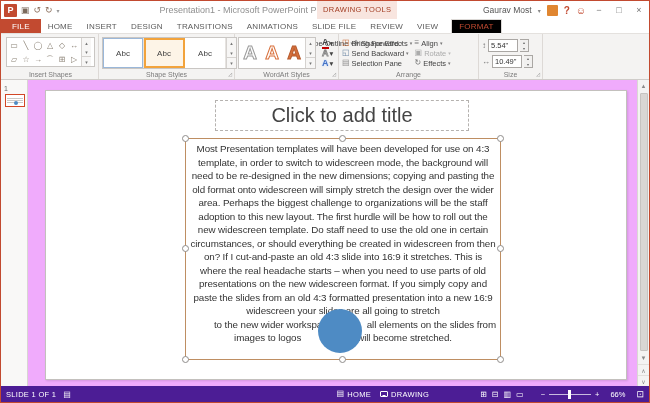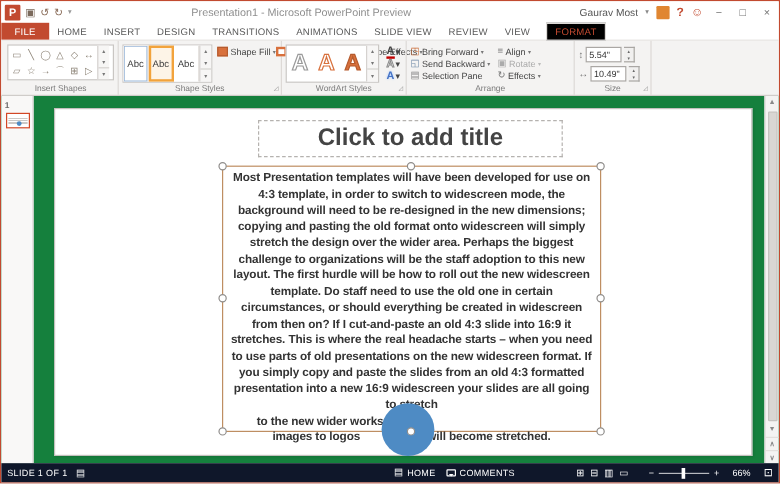--- a/index.html
+++ b/index.html
@@ -45,21 +45,21 @@
   .shapes-box { display:flex; height:30px; background:#fff; border:1px solid #c9c6c3; }
   .shapes-grid { display:grid; grid-template-columns:repeat(6,12px); grid-auto-rows:14px;
                  align-items:center; justify-items:center; font-size:8px; color:#8c8376; padding:0 1px; }
   .gal-scroll { width:10px; border-left:1px solid #d5d2cf; background:#f7f6f5; display:flex; flex-direction:column; }
   .gal-scroll span { flex:1; font-size:5px; color:#777; display:flex; align-items:center; justify-content:center; }
   .gal-scroll span.more { border-top:1px solid #d5d2cf; }
 
   
   .ss-wrap { display:flex; gap:4px; }
   .ss-presets { display:flex; background:#fff; border:1px solid #c9c6c3; height:32px; }
-  .preset { width:21px; display:flex; align-items:center; justify-content:center; font-size:8px;
+  .preset { width:41px; display:flex; align-items:center; justify-content:center; font-size:8px;
             color:#3f3f3f; border-right:1px solid #e6e3e0; background:#fff; }
   .preset.p1 { box-shadow:inset 0 0 0 1px #9ab7d9; }
   .preset.p2 { outline:2px solid #F2A33C; outline-offset:-2px; background:#fdf4e7; }
   .ss-buttons { display:flex; flex-direction:row; justify-content:space-between; padding:1px 0; }
   .rib-btn { display:flex; align-items:center; gap:2px; font-size:7.5px; color:#444; height:10px; white-space:nowrap; }
   .rib-btn .caret { font-size:5px; color:#777; }
   .ic-fill { width:9px; height:8px; background:#D8703C; border:1px solid #b55b2e; }
   .ic-outline { width:9px; height:8px; border:2px solid #D8703C; background:#fff; }
   .ic-effects { font-size:8px; color:#8a8a8a; line-height:1; }
 
@@ -90,21 +90,21 @@
   .size-col { display:flex; flex-direction:column; gap:3px; padding-top:2px; }
   .spin { display:flex; align-items:center; gap:2px; }
   .spin .szic { font-size:8px; color:#777; }
   .spin-val { width:30px; height:13px; background:#fff; border:1px solid #aaa7a4; font-size:7.5px;
               color:#333; display:flex; align-items:center; padding-left:2px; }
   .spin-arrows { display:flex; flex-direction:column; width:9px; height:13px; border:1px solid #aaa7a4;
                  border-left:none; background:#f1f0ef; }
   .spin-arrows span { flex:1; font-size:4px; color:#666; display:flex; align-items:center; justify-content:center; }
 
   
-  .workspace { position:absolute; top:79px; left:0; right:0; bottom:16px; background:#15803d;font-weight:bold; }
+  .workspace { position:absolute; top:79px; left:0; right:0; bottom:16px; background:#f0abfc; }
   .thumbs { position:absolute; left:0; top:0; bottom:0; width:27px; background:#f9f8f7; border-right:1px solid #d8d5d2; }
   .slide-number { font-size:7px; color:#6a6a6a; margin:5px 0 2px 3px; }
   .thumb { margin-left:4px; width:20px; height:13px; background:#fff; border:1px solid #D24726; position:relative; }
   .thumb-lines { position:absolute; left:1px; right:1px; top:3px; bottom:2px;
                  background:repeating-linear-gradient(#b9b6b3 0 1px, transparent 1px 2px); opacity:.75; }
   .thumb-dot { position:absolute; left:8px; bottom:1px; width:4px; height:4px; border-radius:50%; background:#4E8BC4; }
 
   .canvas { position:absolute; left:27px; top:0; right:12px; bottom:0; overflow:hidden; }
   .slide { position:absolute; left:17px; top:10px; width:582px; height:290px; background:#fff;
            border:1px solid #c3c0bd; box-shadow:1px 1px 2px rgba(0,0,0,.12); }
@@ -134,21 +134,21 @@
 
   
   .vscroll { position:absolute; right:0; top:0; bottom:0; width:12px; background:#f4f3f2;
              border-left:1px solid #dad7d4; display:flex; flex-direction:column; align-items:center; }
   .vscroll .arrow { height:12px; font-size:6px; color:#8a8a8a; display:flex; align-items:center; justify-content:center; width:100%; }
   .vthumb { width:8px; flex:1; margin:1px 0; background:#d9d6d3; border:1px solid #c6c3c0; border-radius:1px; }
   .pnbtn { height:11px; width:100%; font-size:6px; color:#8a8a8a; display:flex; align-items:center;
            justify-content:center; border-top:1px solid #e2dfdc; }
 
   
-  .statusbar { position:absolute; left:0; right:0; bottom:0; height:16px; background:#0f172a; color:#fff;
+  .statusbar { position:absolute; left:0; right:0; bottom:0; height:16px; background:#4c1d95; color:#fff;
                display:flex; align-items:center; padding:0 5px; font-size:7.5px; }
   .sb-slide { letter-spacing:.3px; margin-right:7px; white-space:nowrap; }
   .sb-flag { font-size:8px; opacity:.95; }
   .sb-right { margin-left:auto; display:flex; align-items:center; gap:9px; }
   .sb-btn { display:flex; align-items:center; gap:3px; letter-spacing:.3px; white-space:nowrap; }
   .sb-ic { font-size:8px; line-height:1; }
   .bubble { width:8px; height:6px; border:1px solid #fff; border-radius:1px; position:relative; }
   .bubble::after { content:""; position:absolute; left:1px; bottom:-3px; width:0; height:0;
                    border:2px solid transparent; border-top-color:#fff; }
   .sb-views { display:flex; gap:5px; margin-left:42px; }
@@ -166,40 +166,41 @@
 
   <div class="titlebar">
     <div class="qat">
       <span class="app-icon">P</span>
       <span class="qat-btn save">▣</span>
       <span class="qat-btn">↺</span>
       <span class="qat-btn">↻</span>
       <span class="qat-caret">▾</span>
     </div>
     <div class="win-title">Presentation1 - Microsoft PowerPoint Preview</div>
+    <div class="ctx-group">DRAWING TOOLS</div>
     <div class="tb-right">
       <span class="user-name">Gaurav Most</span>
       <span class="tb-caret">▾</span>
       <span class="avatar"></span>
       <span class="help">?</span>
       <span class="smiley">☺</span>
       <span class="winbtn">−</span>
       <span class="winbtn">□</span>
       <span class="winbtn close">×</span>
     </div>
   </div>
 
   <div class="tabrow">
     <span class="tab file">FILE</span>
     <span class="tab">HOME</span>
     <span class="tab">INSERT</span>
     <span class="tab">DESIGN</span>
     <span class="tab">TRANSITIONS</span>
     <span class="tab">ANIMATIONS</span>
-    <span class="tab">SLIDE VIEW</span>
+    <span class="tab">SLIDE FILE</span>
     <span class="tab">REVIEW</span>
     <span class="tab">VIEW</span>
     <span class="tab active">FORMAT</span>
   </div>
 
   <div class="ribbon">
 
     <div class="grp" style="width:96px;">
       <div class="shapes-box">
         <div class="shapes-grid">
@@ -379,20 +380,21 @@
           <span class="h bl"></span>
           <span class="h bm"></span>
           <span class="h br"></span>
 
           <div class="body-text">
             <span>Most Presentation templates will have been developed for use on 4:3 template, in order to switch to widescreen mode, the background will need to be re-designed in the new dimensions; copying and pasting the old format onto widescreen will simply stretch the design over the wider area. Perhaps the biggest challenge to organizations will be the staff adoption to this new layout. The first hurdle will be how to roll out the new widescreen template. Do staff need to use the old one in certain circumstances, or should everything be created in widescreen from then on? If I cut-and-paste an old 4:3 slide into 16:9 it stretches. This is where the real headache starts – when you need to use parts of old presentations on the new widescreen format. If you simply copy and paste the slides from an old 4:3 formatted presentation into a new 16:9 widescreen your slides are all going to stretch</span>
             <div class="tail">
               <div class="trow t1">
                 <span class="seg-l">to the new wider workspace</span>
                 <span class="sp1"></span>
+                <span>all elements on the slides from</span>
               </div>
               <div class="trow t2">
                 <span>images to logos</span>
                 <span class="sp2"></span>
                 <span>will become stretched.</span>
               </div>
               <span class="circle"></span>
             </div>
           </div>
         </div>
@@ -412,21 +414,21 @@
   <div class="statusbar">
     <span class="sb-slide">SLIDE 1 OF 1</span>
     <span class="sb-flag">▤</span>
     <div class="sb-right">
       <span class="sb-btn">
         <span class="sb-ic">▤</span>
         <span>HOME</span>
       </span>
       <span class="sb-btn">
         <span class="bubble"></span>
-        <span>COMMENTS</span>
+        <span>DRAWING</span>
       </span>
       <span class="sb-views">
         <span>⊞</span>
         <span>⊟</span>
         <span>▥</span>
         <span>▭</span>
       </span>
       <span class="sb-zoom">
         <span>−</span>
         <span class="ztrack">

